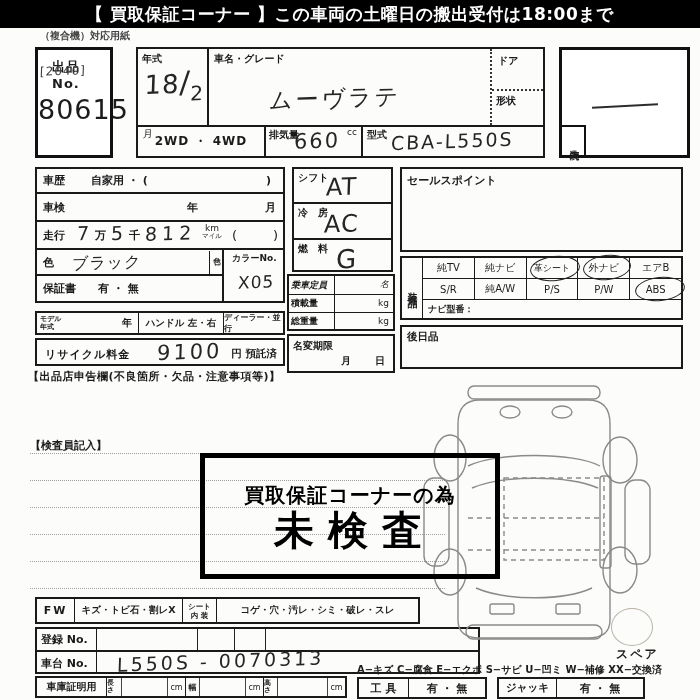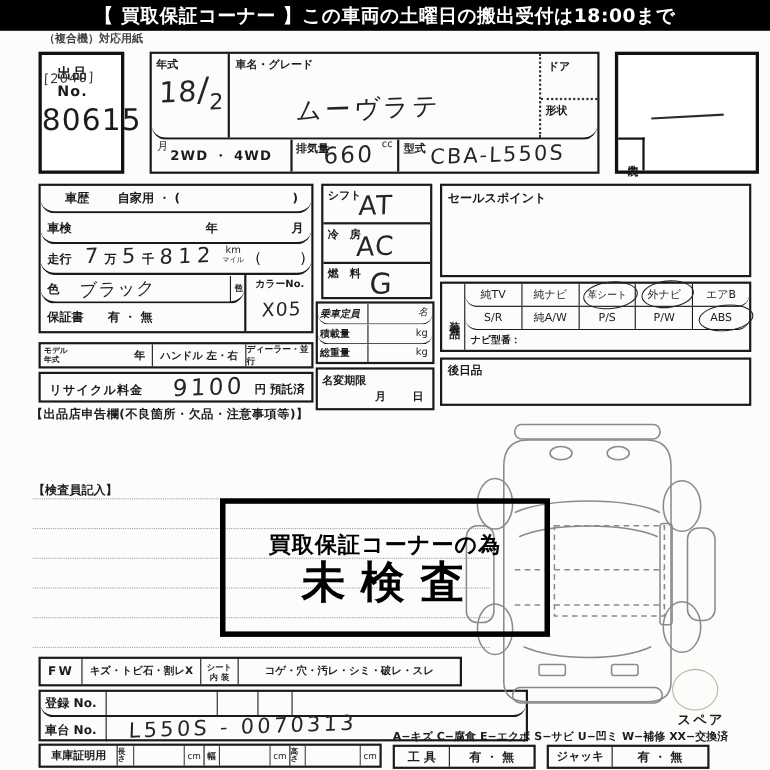--- a/index.html
+++ b/index.html
@@ -7,21 +7,21 @@
        font-family:"DejaVu Sans","Liberation Sans",sans-serif;color:#1c1c1c;
        overflow:hidden;-webkit-font-smoothing:antialiased;}
   .abs{position:absolute;box-sizing:border-box;}
   .box{border:2px solid #1a1a1a;background:transparent;}
   .box3{border:3px solid #111;background:#fff;}
   .lbl{font-size:10px;line-height:1.1;color:#222;}
   .lbl-b{font-size:10px;font-weight:600;color:#1a1a1a;}
   .cell{box-sizing:border-box;display:flex;align-items:center;}
   .hw{color:#252525;transform:rotate(-2deg) skewX(-4deg);display:inline-block;
       font-weight:400;letter-spacing:1px;}
-  .row{display:flex;box-sizing:border-box;border-radius:13px;}
+  .row{display:flex;box-sizing:border-box;}
   .vtext{writing-mode:vertical-rl;text-orientation:upright;letter-spacing:2px;}
   .dotline{border-top:1.6px dotted #9f9f9f;height:0;}
   .circle{position:absolute;border:1.6px solid #222;border-radius:50%;
           background:transparent;transform:rotate(-6deg);}
   .sep{position:absolute;top:0;bottom:0;width:0;border-left:1.5px solid #222;}
 </style>
 </head>
 <body>
 
 <div class="abs" style="left:0;top:0;width:700px;height:28px;background:#000;color:#fff;
@@ -76,21 +76,21 @@
 
 <div class="abs box3" style="left:559px;top:47px;width:131px;height:111px;">
   <div class="abs" style="left:30px;top:55px;width:66px;border-top:2.5px solid #2c2c2c;transform:rotate(-3deg);"></div>
   <div class="abs" style="left:0;bottom:0;width:24px;height:30px;border-top:2px solid #111;border-right:2px solid #111;">
     <span class="vtext" style="font-size:10px;font-weight:700;margin-left:5px;letter-spacing:0;">内装</span>
   </div>
 </div>
 
 <div class="abs box" style="left:35px;top:167px;width:250px;height:136px;">
 
-  <div class="row" style="height:25px;border-bottom:2px solid #1a1a1a;align-items:center;padding-left:16px;">
+  <div class="row" style="height:25px;border-bottom:2px solid #1a1a1a;align-items:center;">
     <span class="lbl-b" style="margin-left:6px;font-size:11px;">車歴</span>
     <span style="margin-left:26px;font-size:11px;font-weight:600;">自家用 ・ (</span>
     <span style="margin-left:auto;margin-right:12px;font-size:11px;font-weight:600;">)</span>
   </div>
 
   <div class="row" style="height:28px;border-bottom:2px solid #1a1a1a;align-items:center;position:relative;">
     <span class="lbl-b" style="margin-left:6px;font-size:11px;">車検</span>
     <span class="lbl-b" style="position:absolute;left:150px;font-size:11px;">年</span>
     <span class="lbl-b" style="position:absolute;left:228px;font-size:11px;">月</span>
   </div>

